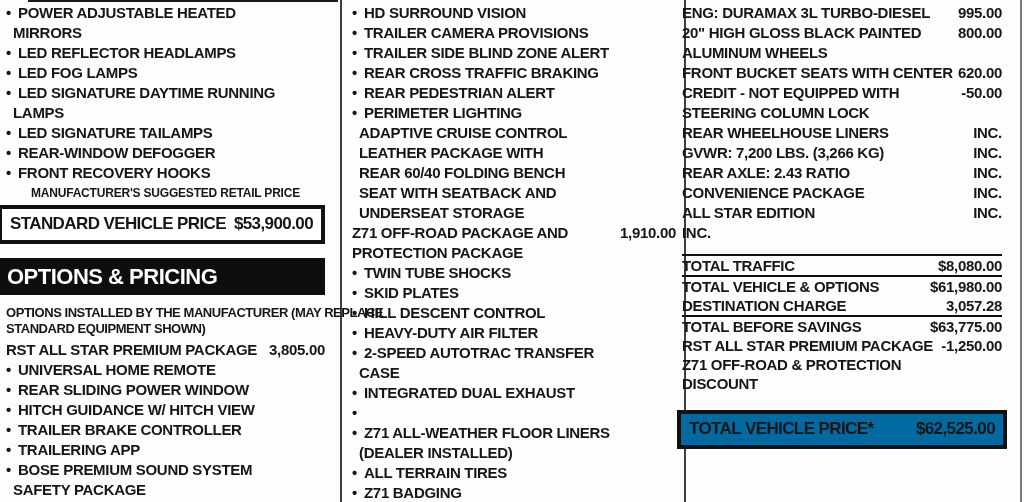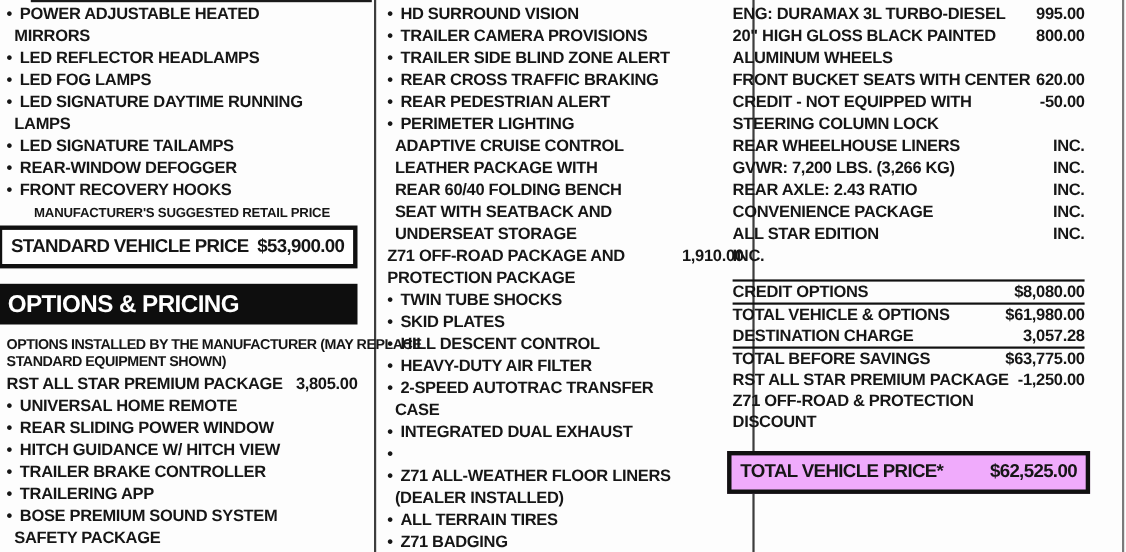--- a/index.html
+++ b/index.html
@@ -17,21 +17,21 @@
   .vdiv{position:absolute;top:0;bottom:0;width:2px;background:#3d3d3d;}
   .vdiv.d1{left:340px;}
   .vdiv.d2{left:684px;}
   .vdiv.page-edge{left:1020px;background:#7a7a7a;}
   
   .topline{position:absolute;left:28px;top:0;width:310px;height:2px;background:#1a1a1a;}
 
   .col{position:absolute;top:0;}
   .col-left{left:6px;width:319px;}
   .col-mid{left:352px;width:324px;}
-  .col-right{left:666px;width:320px;}
+  .col-right{left:682px;width:320px;}
 
   ul.plist{margin:0;padding:3px 0 0;list-style:none;}
   .row{display:flex;align-items:baseline;line-height:20px;font-size:15px;white-space:nowrap;}
   .bul{width:12px;flex:0 0 12px;}
   .row.t-c .bul{flex-basis:7px;width:7px;}
   .row.t-p .bul{flex-basis:0;width:0;}
   .price{margin-left:auto;text-align:left;}
 
   .msrp{font-size:12px;line-height:14px;text-align:center;margin-top:3px;letter-spacing:-0.2px;}
 
@@ -55,21 +55,21 @@
   .optrows{padding-top:3px;}
   .orow{display:flex;justify-content:space-between;line-height:20px;font-size:15px;white-space:nowrap;}
   .totals{margin-top:11px;}
   .trow{display:flex;justify-content:space-between;line-height:19px;font-size:15px;white-space:nowrap;}
   .rule-top{border-top:2px solid #111;}
   .rule-bot{border-bottom:2px solid #111;}
 
   .tvp-box{
     margin:17px -5px 0 -5px;
     border:4px solid #111;
-    background:#f0abfc;
+    background:#0369a1;
     display:flex;align-items:flex-start;justify-content:space-between;
     padding:4px 8px 5px;
     font-size:17px;letter-spacing:-0.6px;line-height:22px;white-space:nowrap;
   }
 </style>
 </head>
 <body>
 
 <div class="sticker">
 
@@ -365,21 +365,21 @@
           <span>INC.</span>
         </div>
         <div class="orow">
           <span>INC.</span>
         </div>
       </div>
 
     <div class="totals">
 
     <div class="trow rule-top rule-bot">
-          <span>CREDIT OPTIONS</span>
+          <span>TOTAL TRAFFIC</span>
           <span>$8,080.00</span>
         </div>
         <div class="trow">
           <span>TOTAL VEHICLE &amp; OPTIONS</span>
           <span>$61,980.00</span>
         </div>
         <div class="trow rule-bot">
           <span>DESTINATION CHARGE</span>
           <span>3,057.28</span>
         </div>

